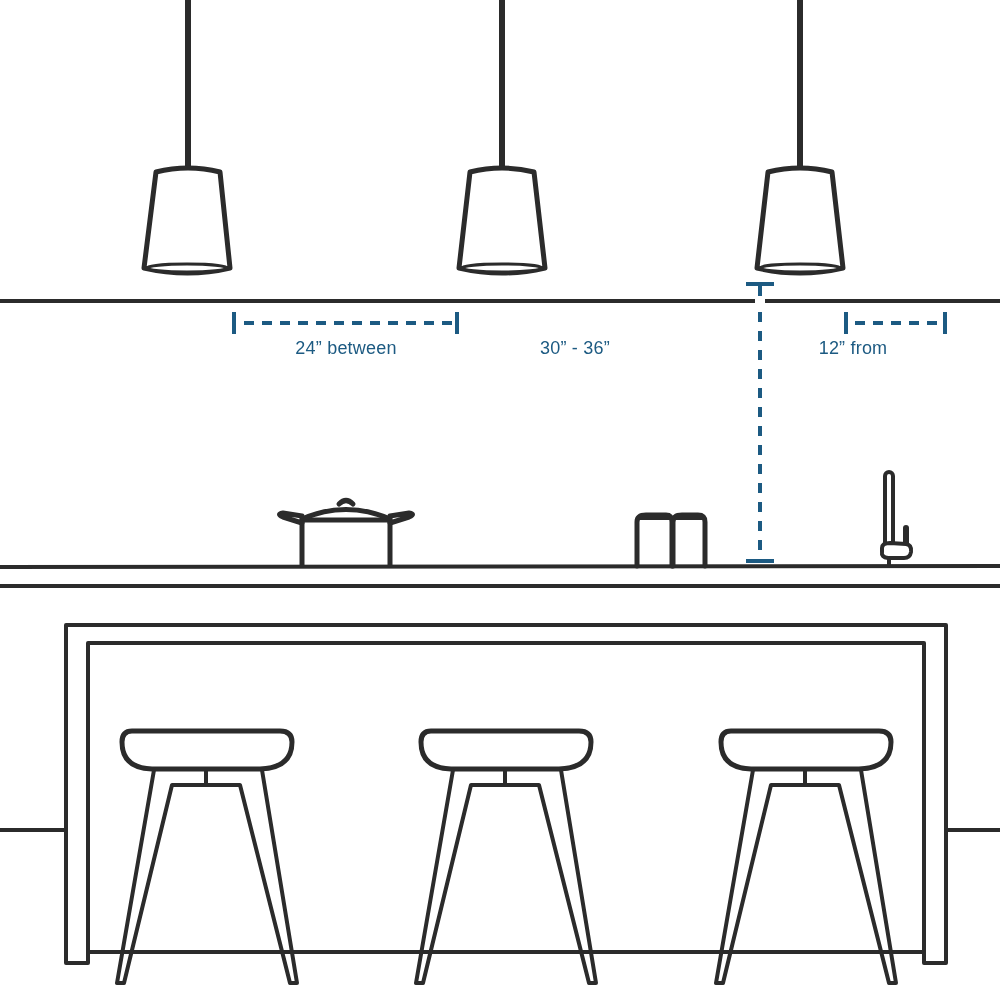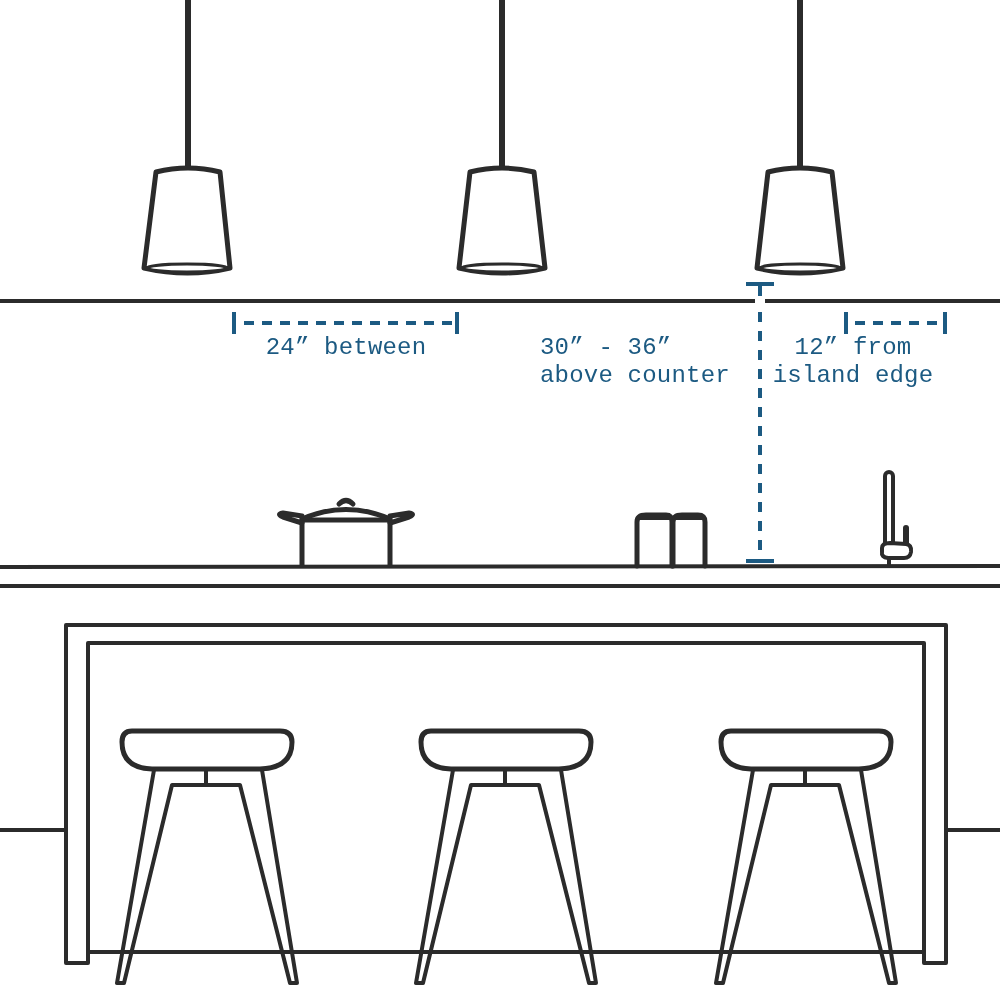--- a/index.html
+++ b/index.html
@@ -2,22 +2,22 @@
 <html><head>
   <meta charset="utf-8">
   <style>
     html, body { margin: 0; padding: 0; background: #ffffff; }
     body { width: 1000px; height: 1000px; position: relative; overflow: hidden; }
     #scene { position: absolute; left: 0; top: 0; width: 1000px; height: 1000px; }
     .ink { stroke: #2b2b2b; fill: none; stroke-linecap: round; stroke-linejoin: round; }
     .ink-fill { fill: #ffffff; stroke: #2b2b2b; stroke-linejoin: round; }
     .label {
       position: absolute;
-      font-family: Liberation Mono, monospace;
-      font-size: 24px;
+      font-family: Liberation Sans, sans-serif;
+      font-size: 18px;
       line-height: 28px;
       color: #1c5a82;
       white-space: nowrap;
       letter-spacing: 0.2px;
     }
     .label span { display: block; }
     .center { text-align: center; }
     .right { text-align: left; }
   </style>
 </head>
@@ -111,19 +111,17 @@
     <path class="ink" stroke-width="4" d="M753,770 L716,983 L723,983 L771,785 L839,785 L889,983 L896,983 L861,770"></path>
   </g>
 </svg>
 
 <div class="label center" style="left:236px; top:334px; width:220px;">
   <span>24” between</span>
 </div>
 
 <div class="label right" style="left:540px; top:334px; width:208px;">
   <span>30” - 36”</span>
-  <span>above counter</span>
 </div>
 
 <div class="label center" style="left:768px; top:334px; width:170px;">
   <span>12” from</span>
-  <span>island edge</span>
 </div>
 
 </body></html>

